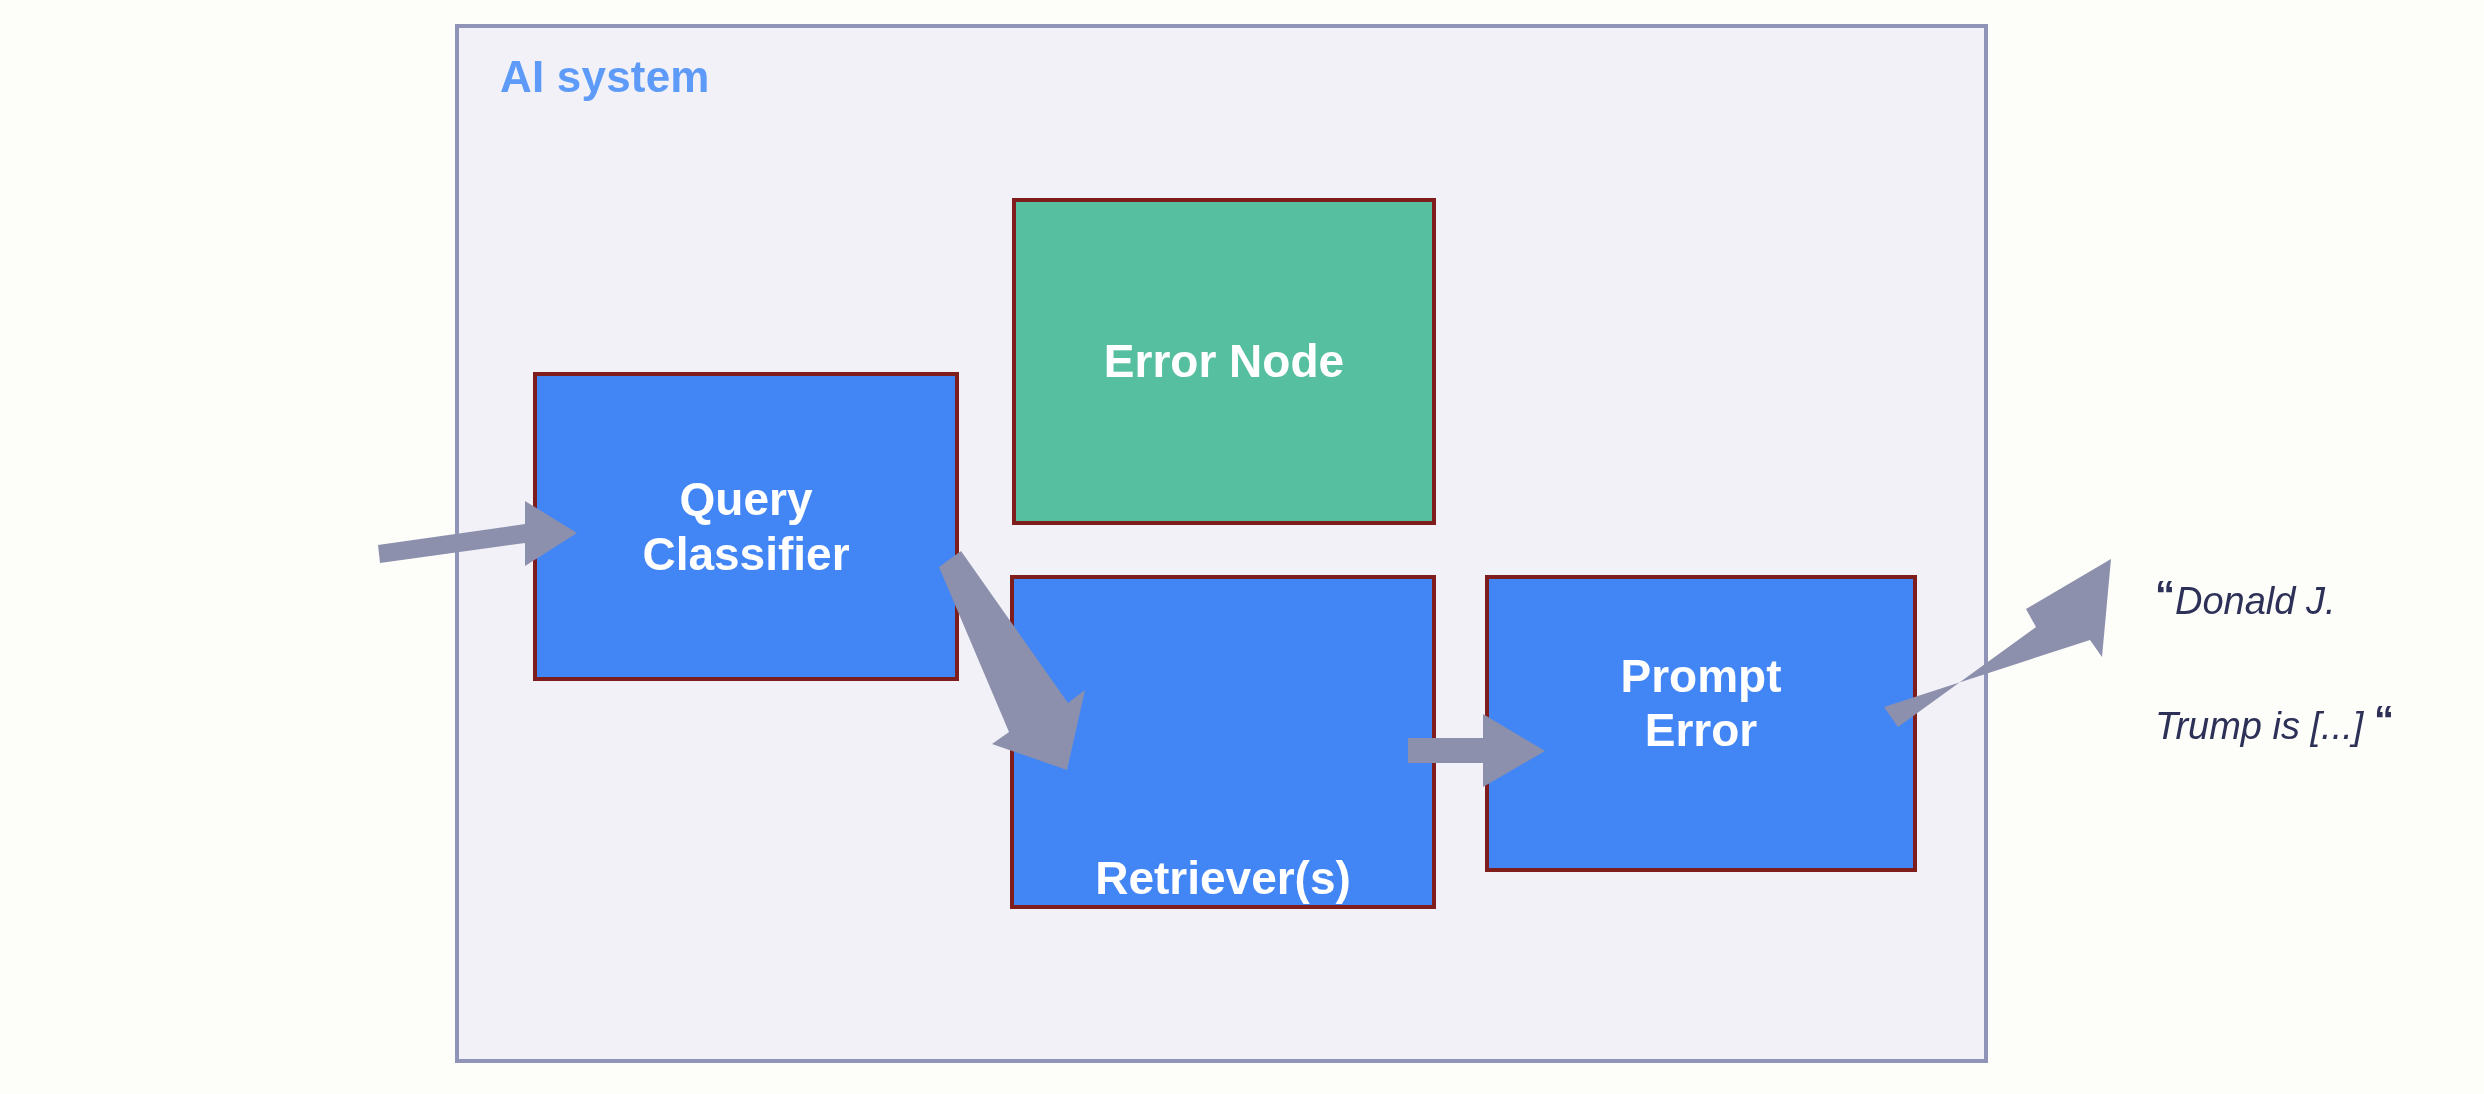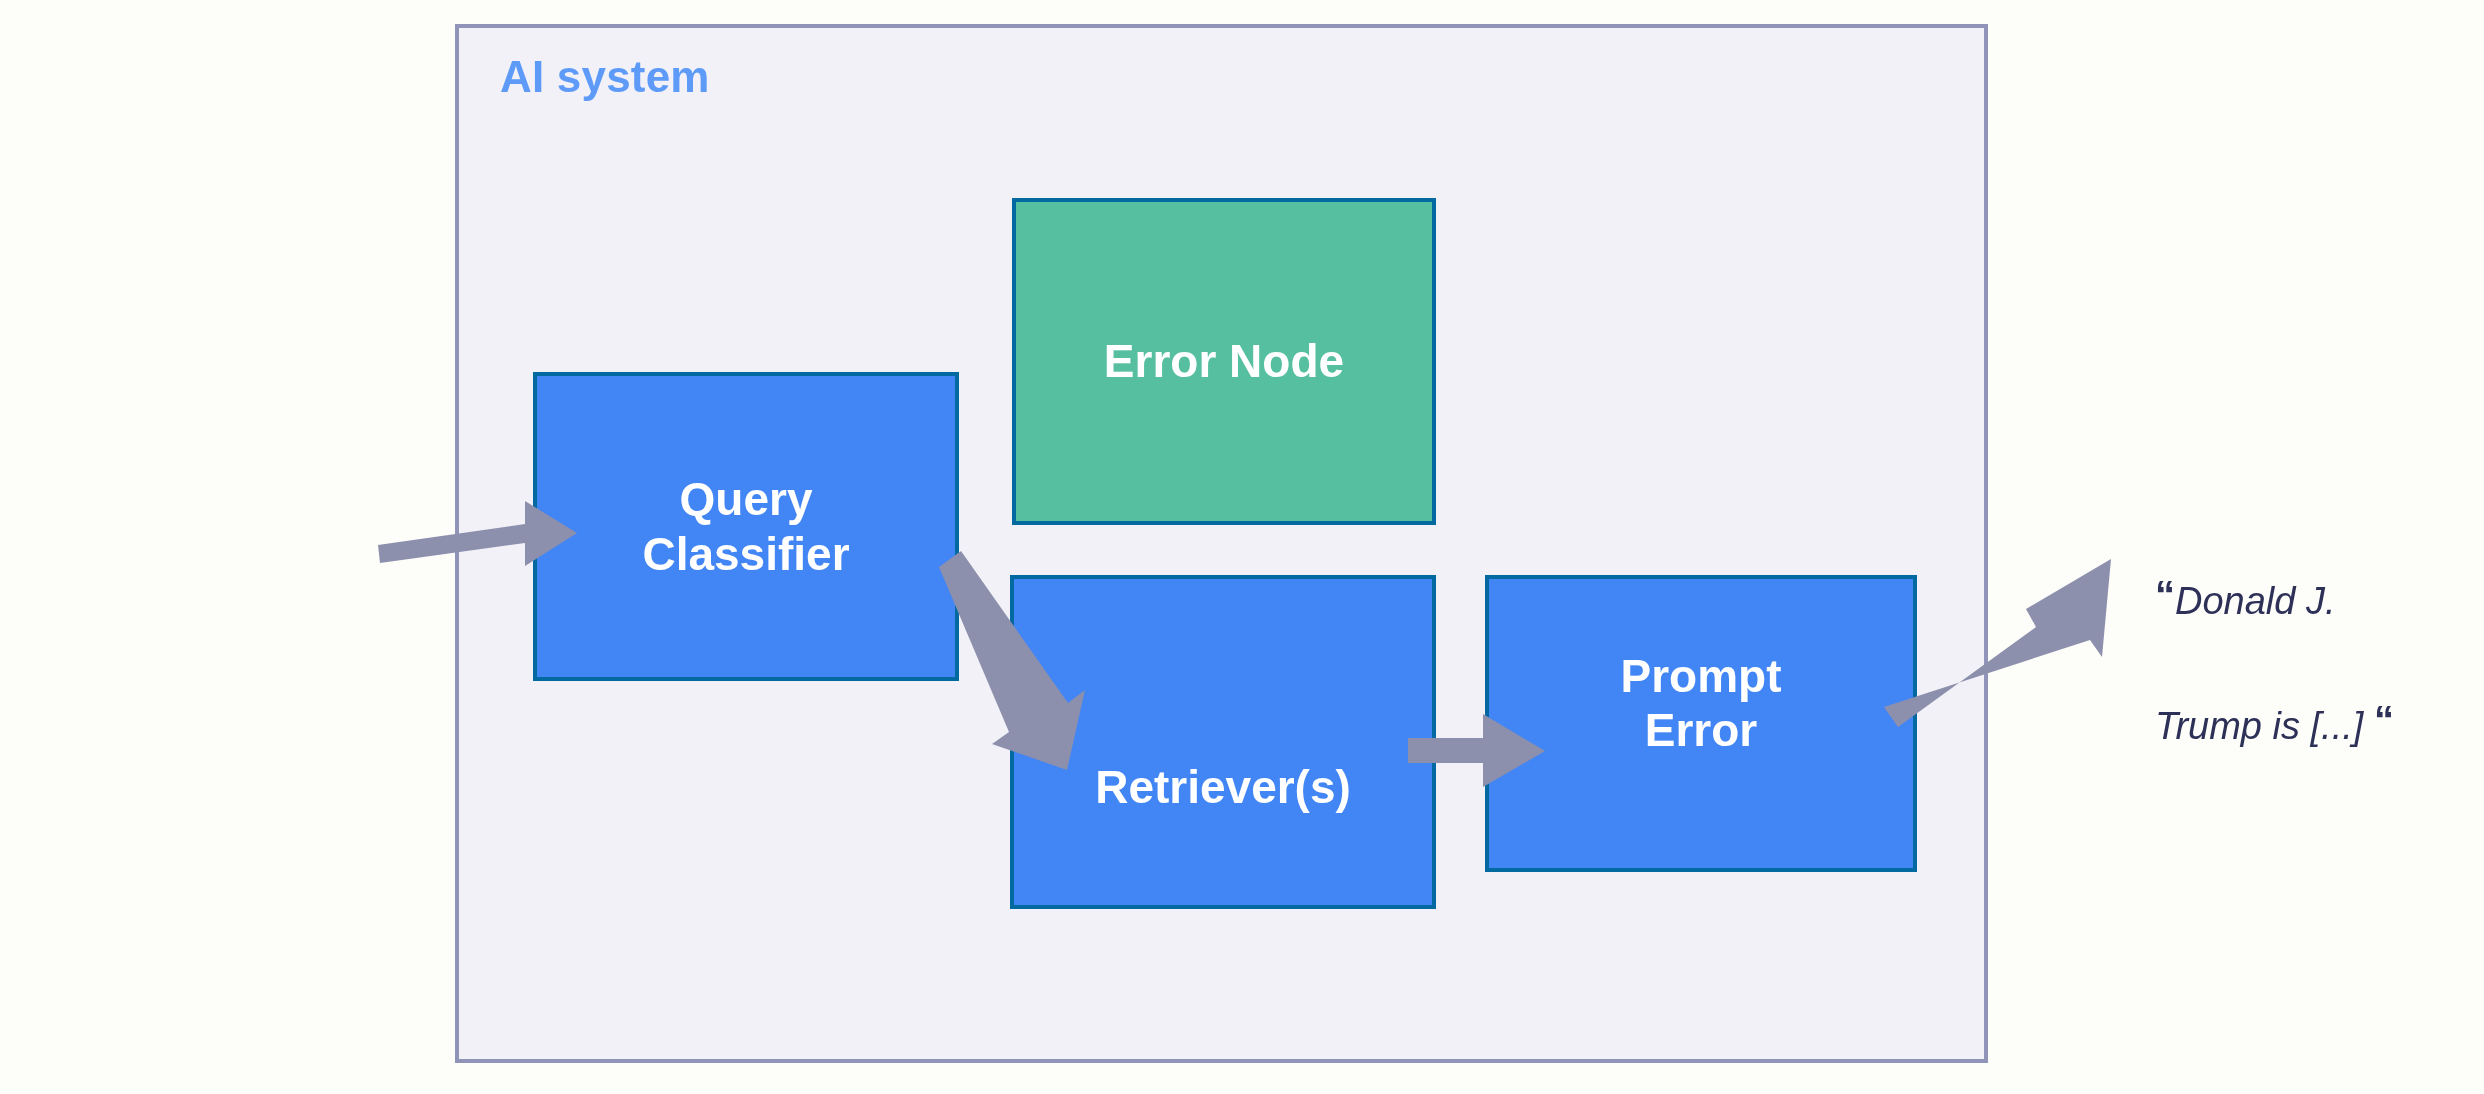--- a/index.html
+++ b/index.html
@@ -36,21 +36,21 @@
     font-weight: bold;
     color: #5E9BF8;
     letter-spacing: 0.2px;
     white-space: nowrap;
   }
 
   
   .node {
     position: absolute;
     box-sizing: border-box;
-    border: 4px solid #0369a1;
+    border: 4px solid #7f1d1d;
     display: flex;
     align-items: center;
     justify-content: center;
     text-align: center;
     color: #FFFFFF;
     font-weight: bold;
     font-size: 46px;
     line-height: 1.18;
     padding: 0 14px;
   }
@@ -60,21 +60,21 @@
   #node-error-node {
     left: 1012px; top: 198px; width: 424px; height: 327px;
     align-items: center;
   }
   #node-query-classifier {
     left: 533px; top: 372px; width: 426px; height: 309px;
     align-items: center;
   }
   #node-retrievers {
     left: 1010px; top: 575px; width: 426px; height: 334px;
-    align-items: center;
+    align-items: flex-end;
     padding-top: 90px;
   }
   #node-prompt-node {
     left: 1485px; top: 575px; width: 432px; height: 297px;
     align-items: flex-start;
     padding-top: 70px;
   }
 
   
   #arrow-layer {

